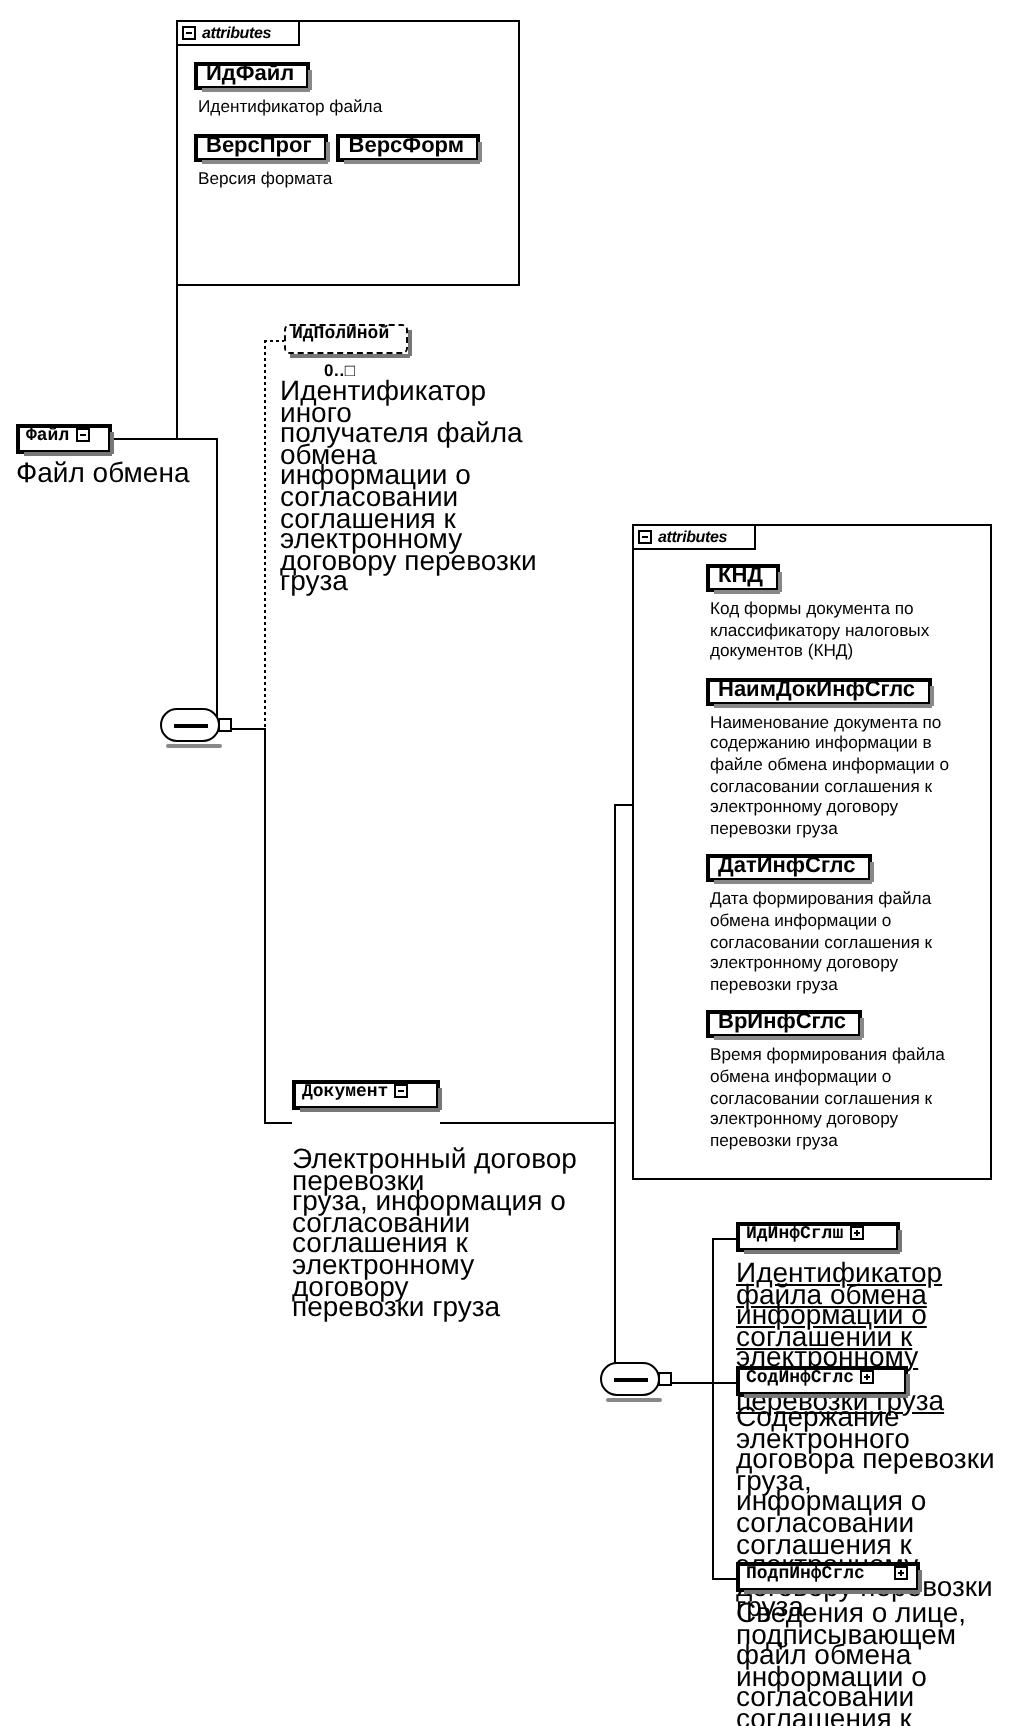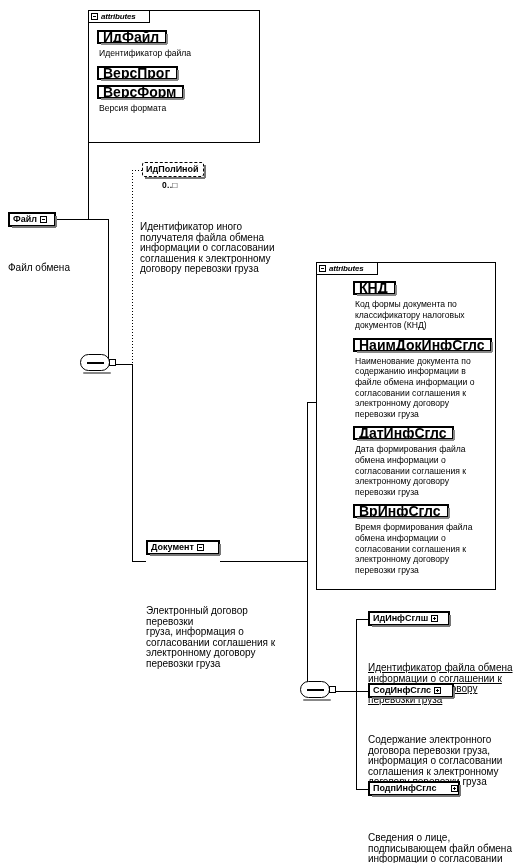--- a/index.html
+++ b/index.html
@@ -84,27 +84,28 @@
   }
 
   
   .node {
     position: absolute;
     border: 2px solid #000;
     background: #fff;
     box-sizing: border-box;
     height: 15px;
     display: flex;
-    align-items: center;
+    align-items: flex-start;
     padding: 0 3px;
     font-weight: bold;
     font-size: 9px;
     line-height: 9px;
     white-space: nowrap;
     z-index: 2;
+    font-family: Liberation Mono, monospace;
   }
   .node.dashed { border-style: dashed; border-width: 1.5px; border-radius: 3px; }
   .node .nm { margin-right: 3px; }
   
   .node::after {
     content: "";
     position: absolute;
     left: 2px;
     right: -2px;
     bottom: -3px;
@@ -124,24 +125,24 @@
   }
 
   
   .attr {
     position: relative;
     border: 2px solid #000;
     background: #fff;
     box-sizing: border-box;
     height: 14px;
     display: inline-flex;
-    align-items: flex-end;
+    align-items: flex-start;
     padding: 0 6px 0 4px;
     font-weight: bold;
-    font-size: 14px;
+    font-size: 11px;
     line-height: 9px;
     white-space: nowrap;
     margin: 3px 0 1px 0;
   }
   .attr::after {
     content: "";
     position: absolute;
     left: 2px; right: -2px;
     bottom: -3px; height: 2px;
     background: #888;
@@ -149,25 +150,24 @@
   .attr::before {
     content: "";
     position: absolute;
     top: 2px; bottom: -2px;
     right: -3px; width: 2px;
     background: #888;
   }
 
   
   .desc {
-    font-size: 10px;
+    font-size: 14px;
     line-height: 10.6px;
     color: #000;
     white-space: pre-line;
-    margin-top: 32px;
   }
   .attrdesc {
     font-size: 8.6px;
     line-height: 10.6px;
     margin: 2px 0 4px 2px;
     white-space: pre-line;
   }
 
   .card {
     position: absolute;

